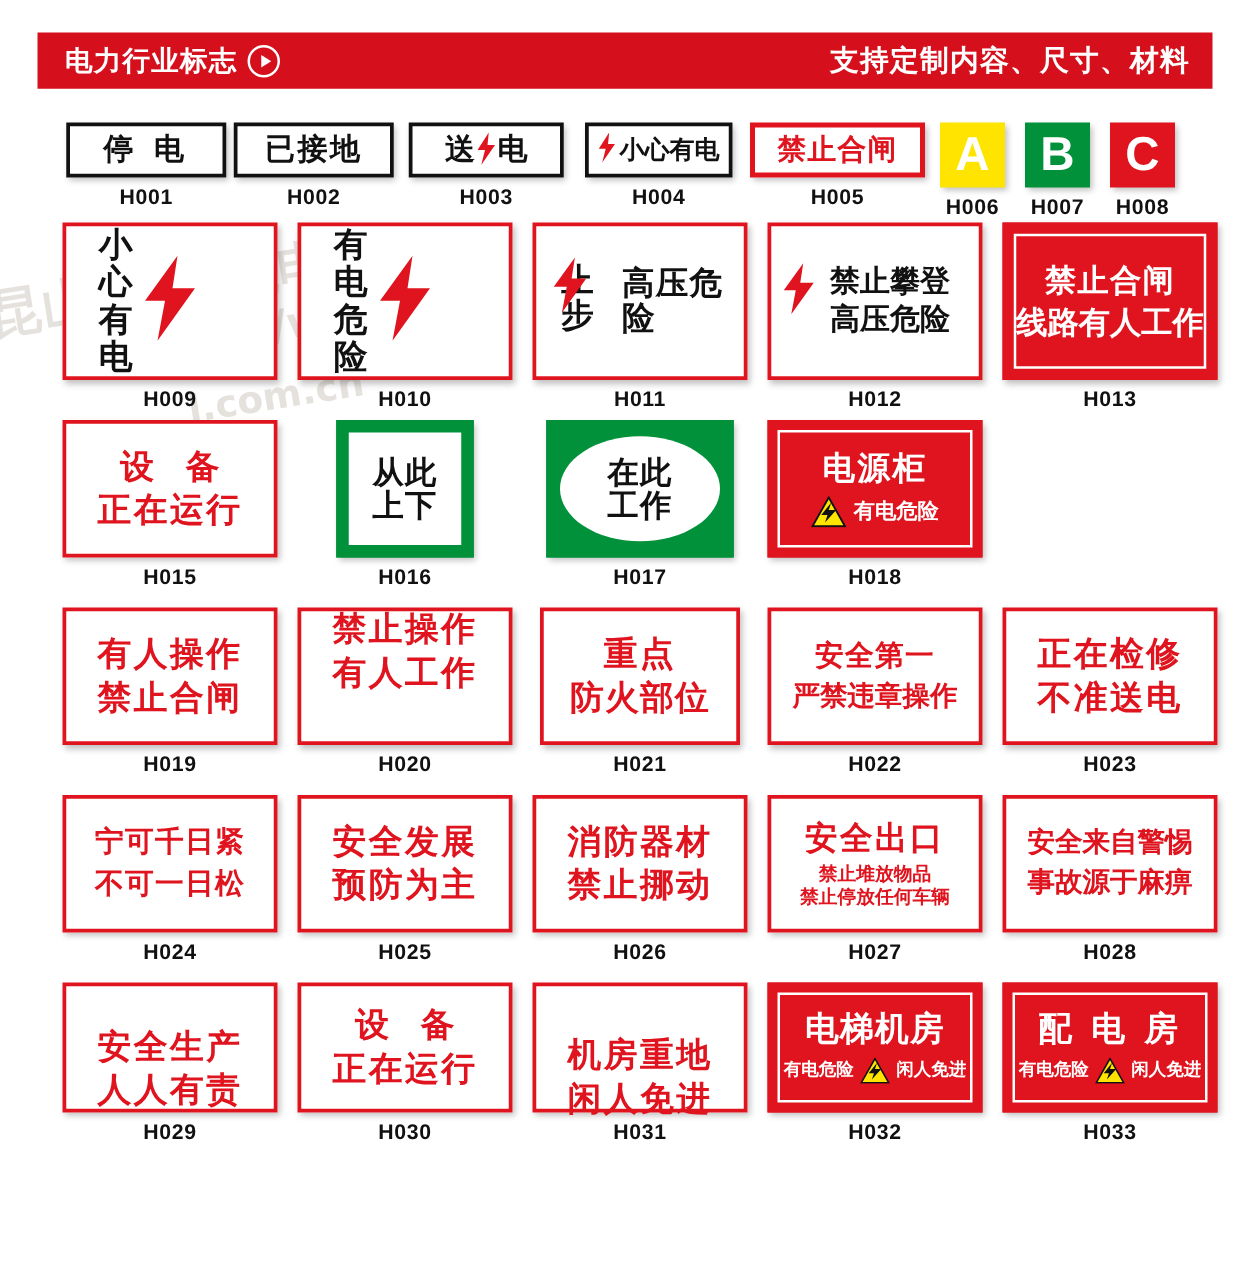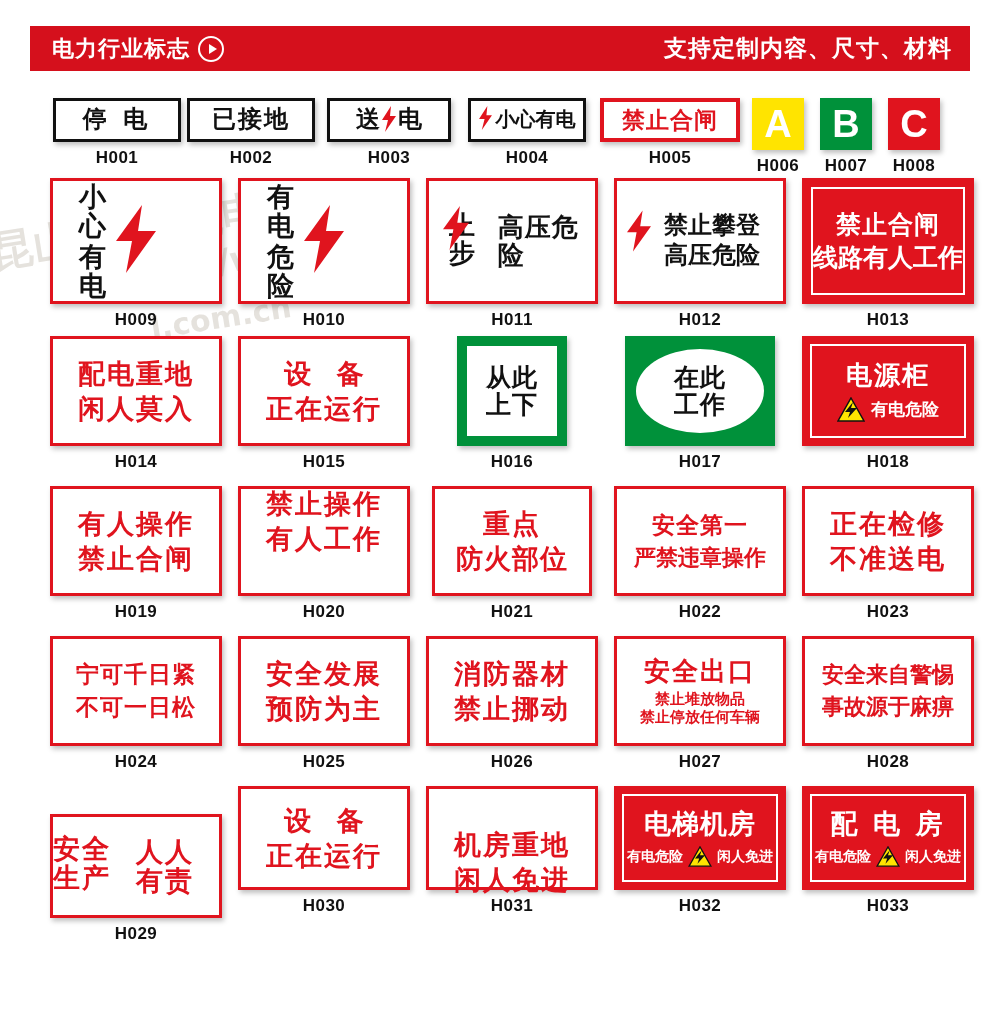--- a/index.html
+++ b/index.html
@@ -265,27 +265,20 @@
         <div style="position:absolute;left:6px;top:6px;right:6px;bottom:6px;border:2px solid #ffffff;"></div>
         <span class="zh white" style="font-size:25px;letter-spacing:1px;margin-bottom:6px;">禁止合闸</span>
         <span class="zh white" style="font-size:25px;letter-spacing:0px;">线路有人工作</span>
       </div>
       <div class="code">H013</div>
     </div>
   </div>
 
   <div class="row" style="left:50px;top:336px;gap:16px;">
 
-    <div class="cell" style="width:172px;">
-      <div class="sign shadow border-red" style="width:172px;height:110px;flex-direction:column;justify-content:center;">
-        <span class="zh red" style="font-size:27px;letter-spacing:2px;margin-bottom:6px;">配电重地</span>
-        <span class="zh red" style="font-size:27px;letter-spacing:2px;">闲人莫入</span>
-      </div>
-      <div class="code">H014</div>
-    </div>
 
     <div class="cell" style="width:172px;">
       <div class="sign shadow border-red" style="width:172px;height:110px;flex-direction:column;justify-content:center;">
         <span class="zh red" style="font-size:27px;letter-spacing:8px;padding-left:8px;margin-bottom:6px;">设  备</span>
         <span class="zh red" style="font-size:27px;letter-spacing:2px;">正在运行</span>
       </div>
       <div class="code">H015</div>
     </div>
 
     <div class="cell" style="width:172px;">
@@ -409,21 +402,21 @@
         <span class="zh red" style="font-size:22px;letter-spacing:0px;margin-bottom:8px;">安全来自警惕</span>
         <span class="zh red" style="font-size:22px;letter-spacing:0px;">事故源于麻痹</span>
       </div>
       <div class="code">H028</div>
     </div>
   </div>
 
   <div class="row" style="left:50px;top:786px;gap:16px;">
 
     <div class="cell" style="width:172px;">
-      <div class="sign shadow border-red" style="width:172px;height:104px;justify-content:flex-end;margin-top:28px;">
+      <div class="sign shadow border-red" style="width:172px;height:104px;flex-direction:column;justify-content:flex-end;">
         <span class="zh red" style="font-size:27px;letter-spacing:2px;margin-bottom:6px;">安全生产</span>
         <span class="zh red" style="font-size:27px;letter-spacing:2px;">人人有责</span>
       </div>
       <div class="code">H029</div>
     </div>
 
     <div class="cell" style="width:172px;">
       <div class="sign shadow border-red" style="width:172px;height:104px;flex-direction:column;justify-content:center;">
         <span class="zh red" style="font-size:27px;letter-spacing:8px;padding-left:8px;margin-bottom:6px;">设  备</span>
         <span class="zh red" style="font-size:27px;letter-spacing:2px;">正在运行</span>

